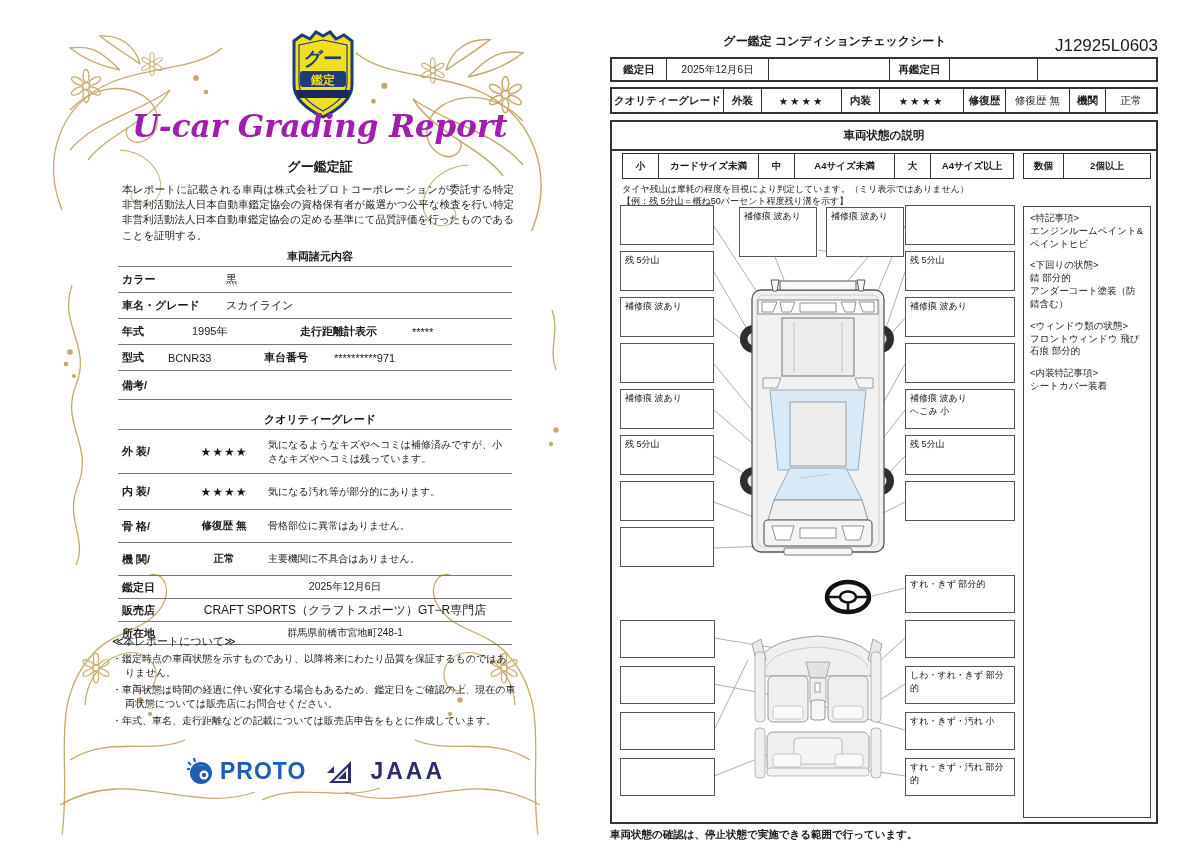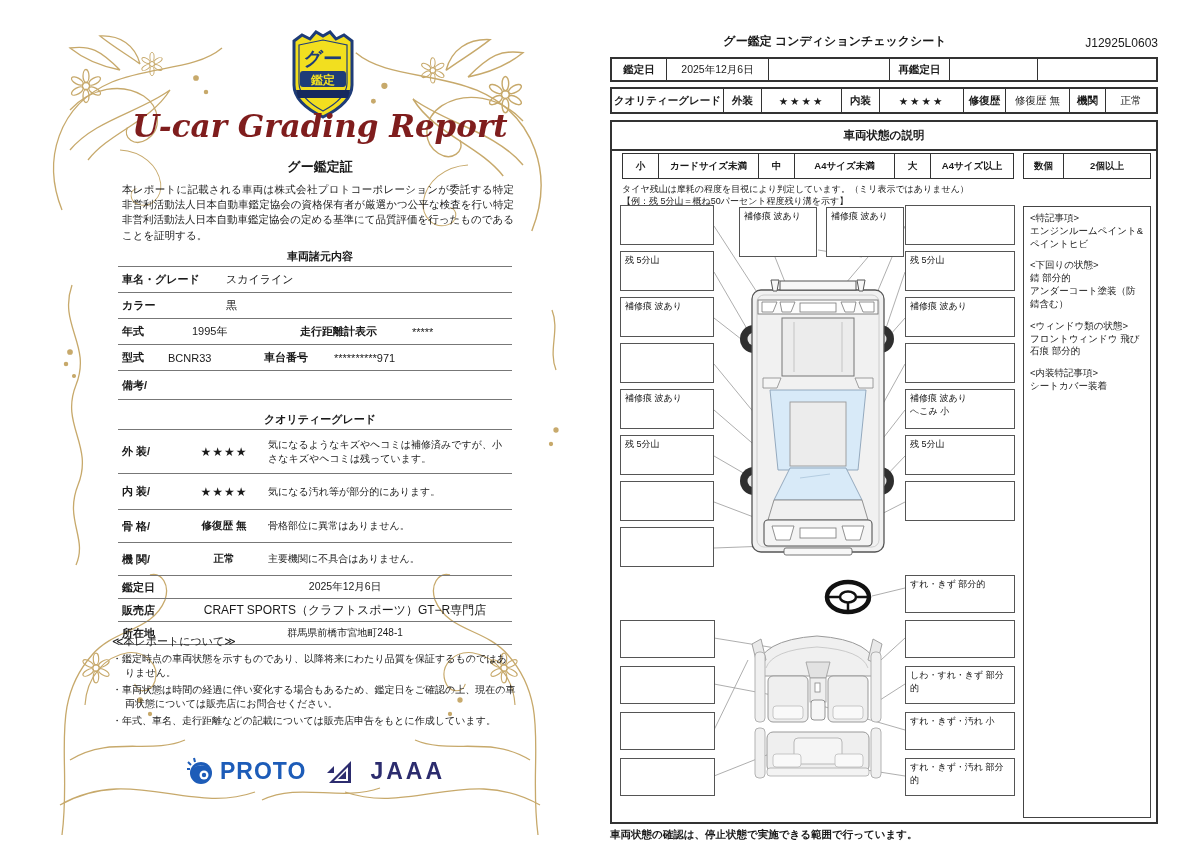--- a/index.html
+++ b/index.html
@@ -2,21 +2,21 @@
 <html><head>
 <meta charset="utf-8">
 <style>
   html,body{margin:0;padding:0}
   body{
     width:1200px;height:848px;position:relative;background:#fff;overflow:hidden;
     font-family:"Liberation Sans","DejaVu Sans",sans-serif;color:#1a1a1a;
   }
   .abs{position:absolute}
   
-  .cert-title{font-style:italic;font-family:"DejaVu Serif",serif;color:#7f1d1d;font-weight:bold}
+  .cert-title{font-style:italic;font-family:"DejaVu Serif",serif;color:#a21caf;font-weight:bold}
   .hrule-table{border-top:1px solid #777}
   .srow{display:flex;align-items:center;border-bottom:1px solid #777;min-height:26px;font-size:11px;padding:2px 4px;box-sizing:border-box}
   .slabel{font-weight:bold;flex:none}
   .grow{display:flex;align-items:center;border-bottom:1px solid #777;min-height:33px;font-size:10px;padding:3px 4px;box-sizing:border-box}
   .glabel{font-weight:bold;width:58px;flex:none;font-size:11px}
   .gval{width:88px;flex:none;text-align:center;font-weight:bold;font-size:12px;letter-spacing:1px}
   .gdesc{flex:1;line-height:1.35}
   .mrow{display:flex;align-items:center;border-bottom:1px solid #777;min-height:23px;font-size:10.5px;padding:1px 4px;box-sizing:border-box}
   .mlabel{font-weight:bold;width:60px;flex:none;font-size:11px}
   .mval{flex:1;text-align:center}
@@ -109,26 +109,26 @@
 <div class="abs cert-title" style="left:80px;top:108px;width:480px;text-align:center;font-size:31px">U-car Grading Report</div>
 
 <div class="abs" style="left:80px;top:158px;width:480px;text-align:center;font-size:13px;font-weight:bold">グー鑑定証</div>
 
 <div class="abs" style="left:122px;top:182px;width:392px;font-size:10.5px;line-height:1.45;text-align:justify">本レポートに記載される車両は株式会社プロトコーポレーションが委託する特定非営利活動法人日本自動車鑑定協会の資格保有者が厳選かつ公平な検査を行い特定非営利活動法人日本自動車鑑定協会の定める基準にて品質評価を行ったものであることを証明する。</div>
 
 <div class="abs" style="left:80px;top:249px;width:480px;text-align:center;font-size:11px;font-weight:bold">車両諸元内容</div>
 
 <div class="abs hrule-table" style="left:118px;top:266px;width:394px">
   <div class="srow">
+    <span class="slabel" style="width:104px">カラー</span>
+    <span>黒</span>
+  </div>
+  <div class="srow">
     <span class="slabel" style="width:104px">車名・グレード</span>
     <span>スカイライン</span>
-  </div>
-  <div class="srow">
-    <span class="slabel" style="width:104px">カラー</span>
-    <span>黒</span>
   </div>
   <div class="srow">
     <span class="slabel" style="width:70px">年式</span>
     <span style="width:108px">1995年</span>
     <span class="slabel" style="width:112px">走行距離計表示</span>
     <span>*****</span>
   </div>
   <div class="srow">
     <span class="slabel" style="width:46px">型式</span>
     <span style="width:96px">BCNR33</span>
@@ -203,21 +203,21 @@
       <polygon points="3,26 25,4 25,26" fill="#2c2c6e"></polygon>
       <polygon points="8,24 22,10 22,24" fill="#ffffff"></polygon>
       <polygon points="12,22 20,14 20,22" fill="#2c2c6e"></polygon>
       <polygon points="1,16 8,9 8,16" fill="#2c2c6e"></polygon>
     </svg>
     <span class="logo-jaaa-text">JAAA</span>
   </div>
 </div>
 
 <div class="abs" style="left:610px;top:33px;width:450px;text-align:center;font-size:12px;font-weight:bold">グー鑑定  コンディションチェックシート</div>
-<div class="abs" style="left:1040px;top:36px;width:118px;text-align:right;font-size:12px">J12925L0603</div>
+<div class="abs" style="left:1040px;top:36px;width:118px;text-align:right;font-size:17px">J12925L0603</div>
 
 <div class="abs rt-table" style="left:610px;top:57px;width:548px;height:25px">
   <div class="rt-cell rt-bold" style="width:55px">鑑定日</div>
   <div class="rt-cell" style="width:102px">2025年12月6日</div>
   <div class="rt-cell" style="width:121px"></div>
   <div class="rt-cell rt-bold" style="width:60px">再鑑定日</div>
   <div class="rt-cell" style="width:88px"></div>
   <div class="rt-cell" style="flex:1"></div>
 </div>
 

